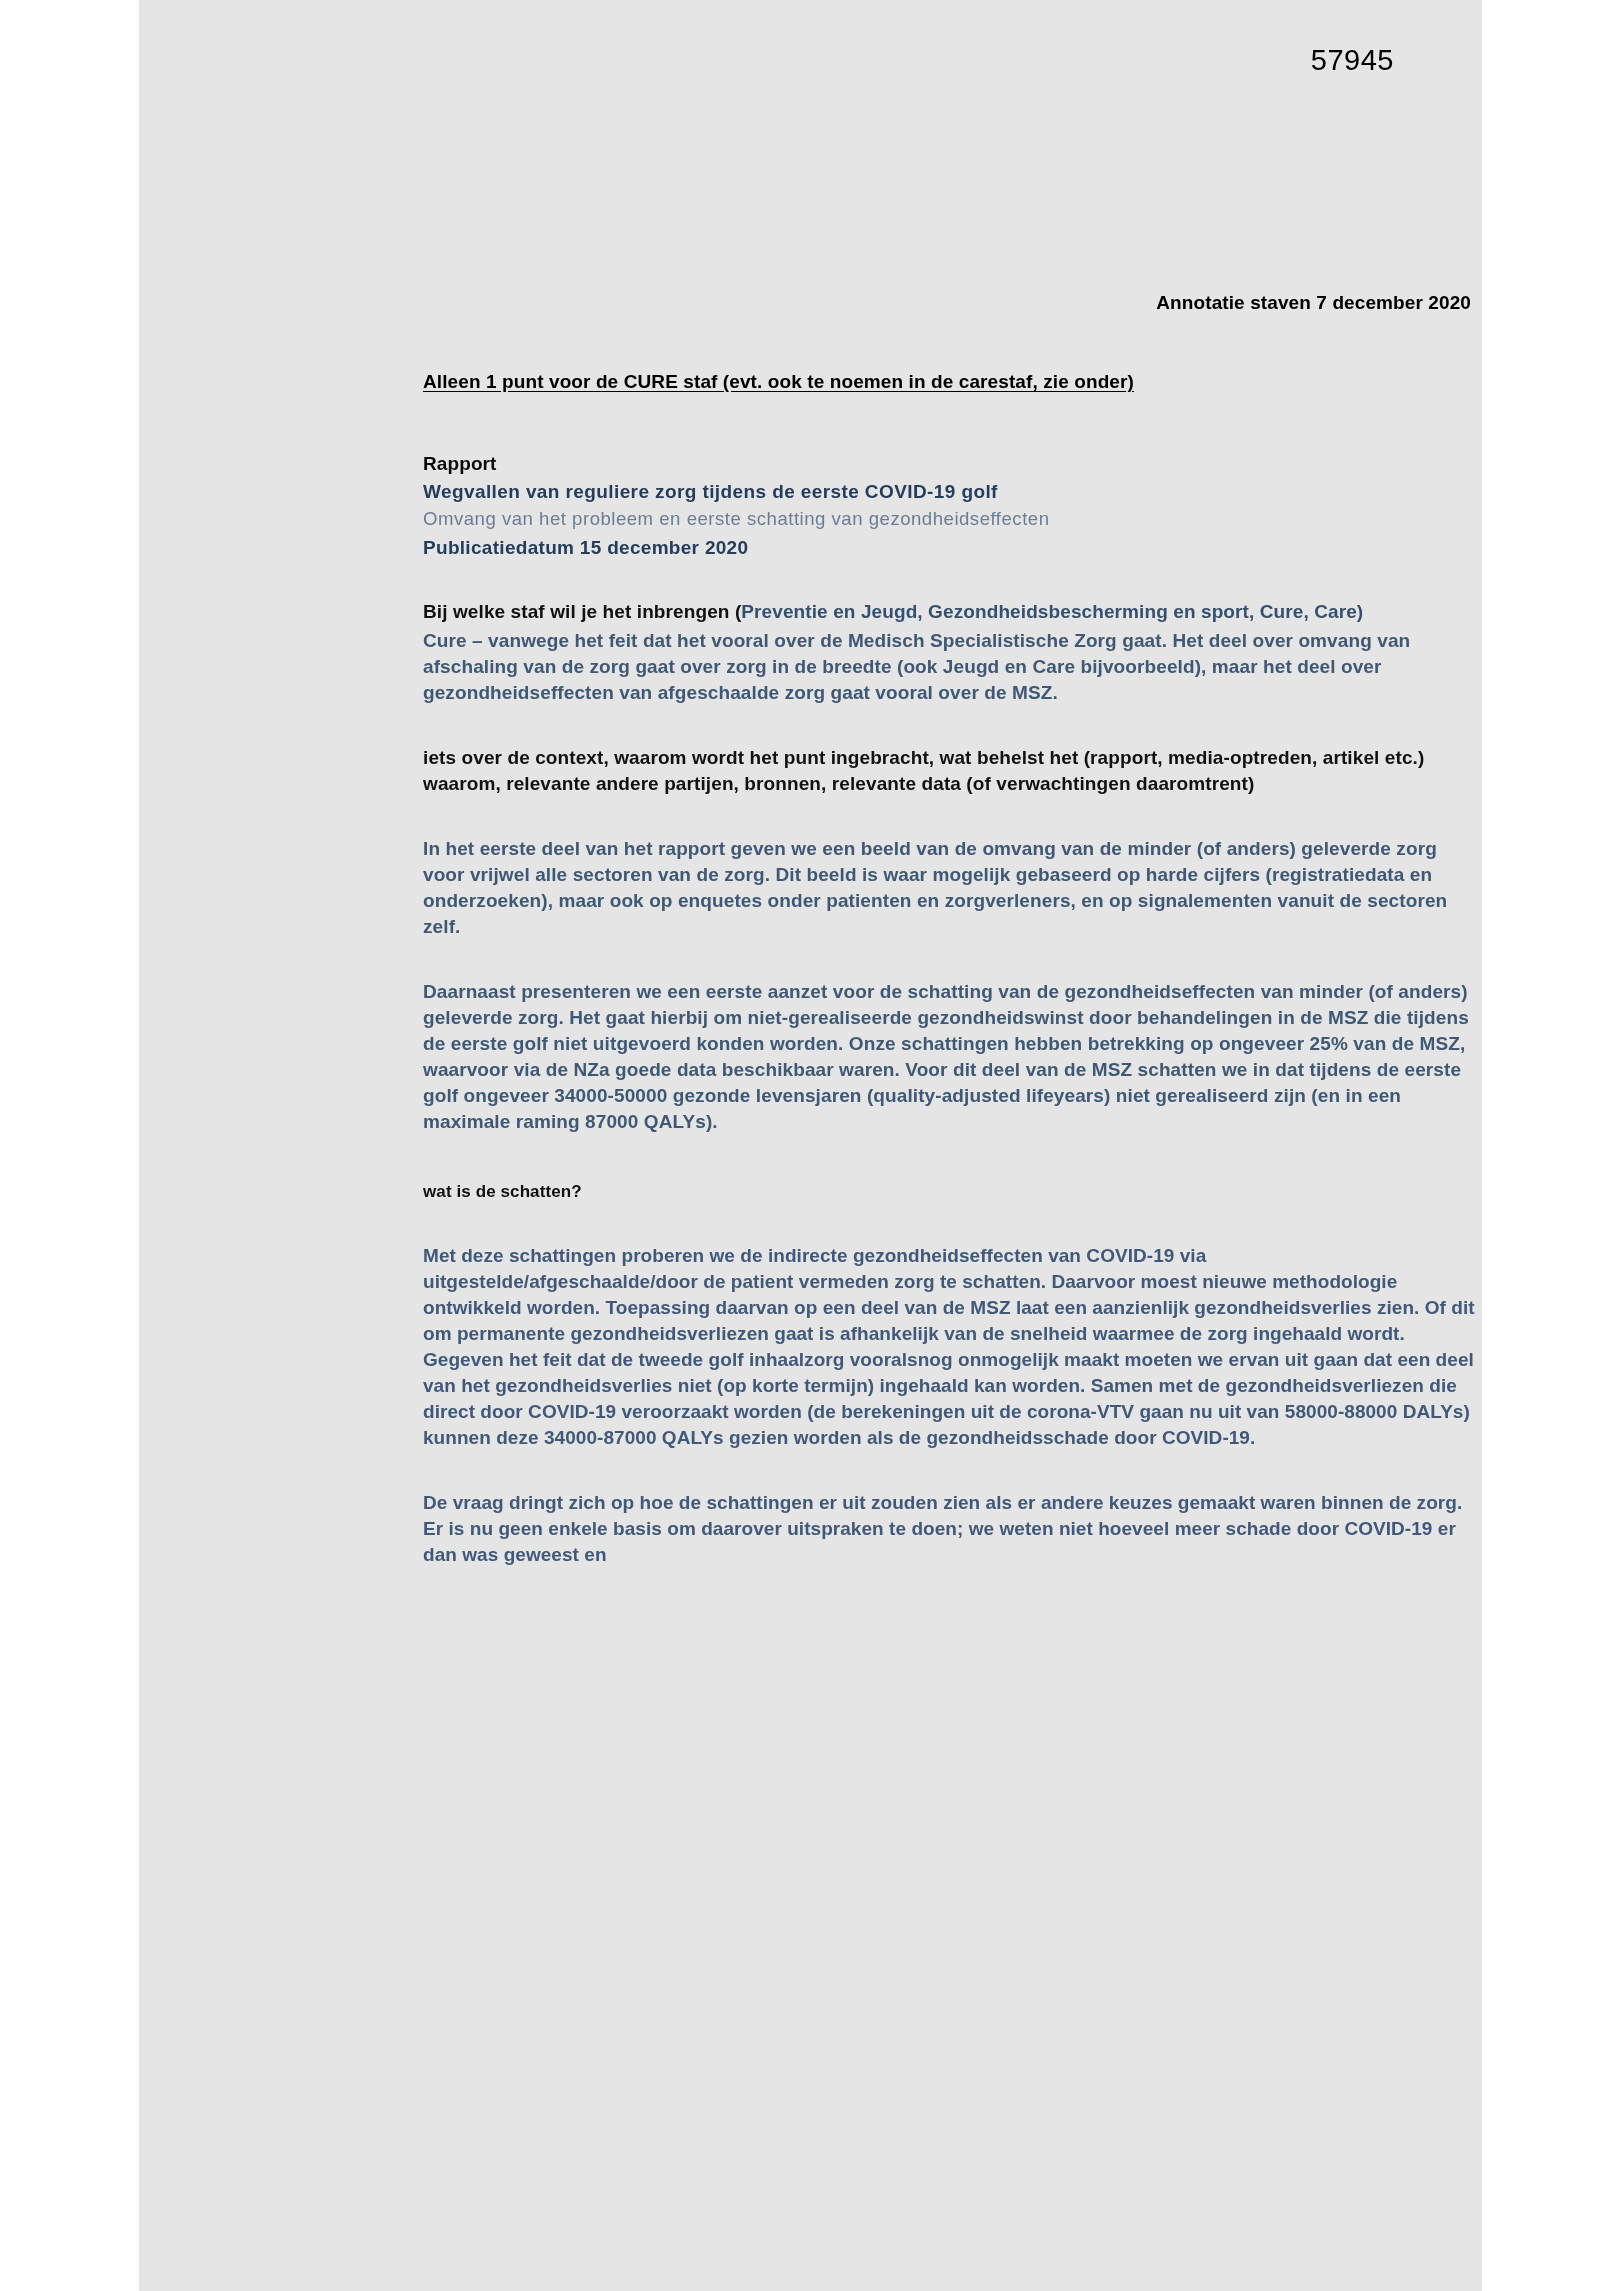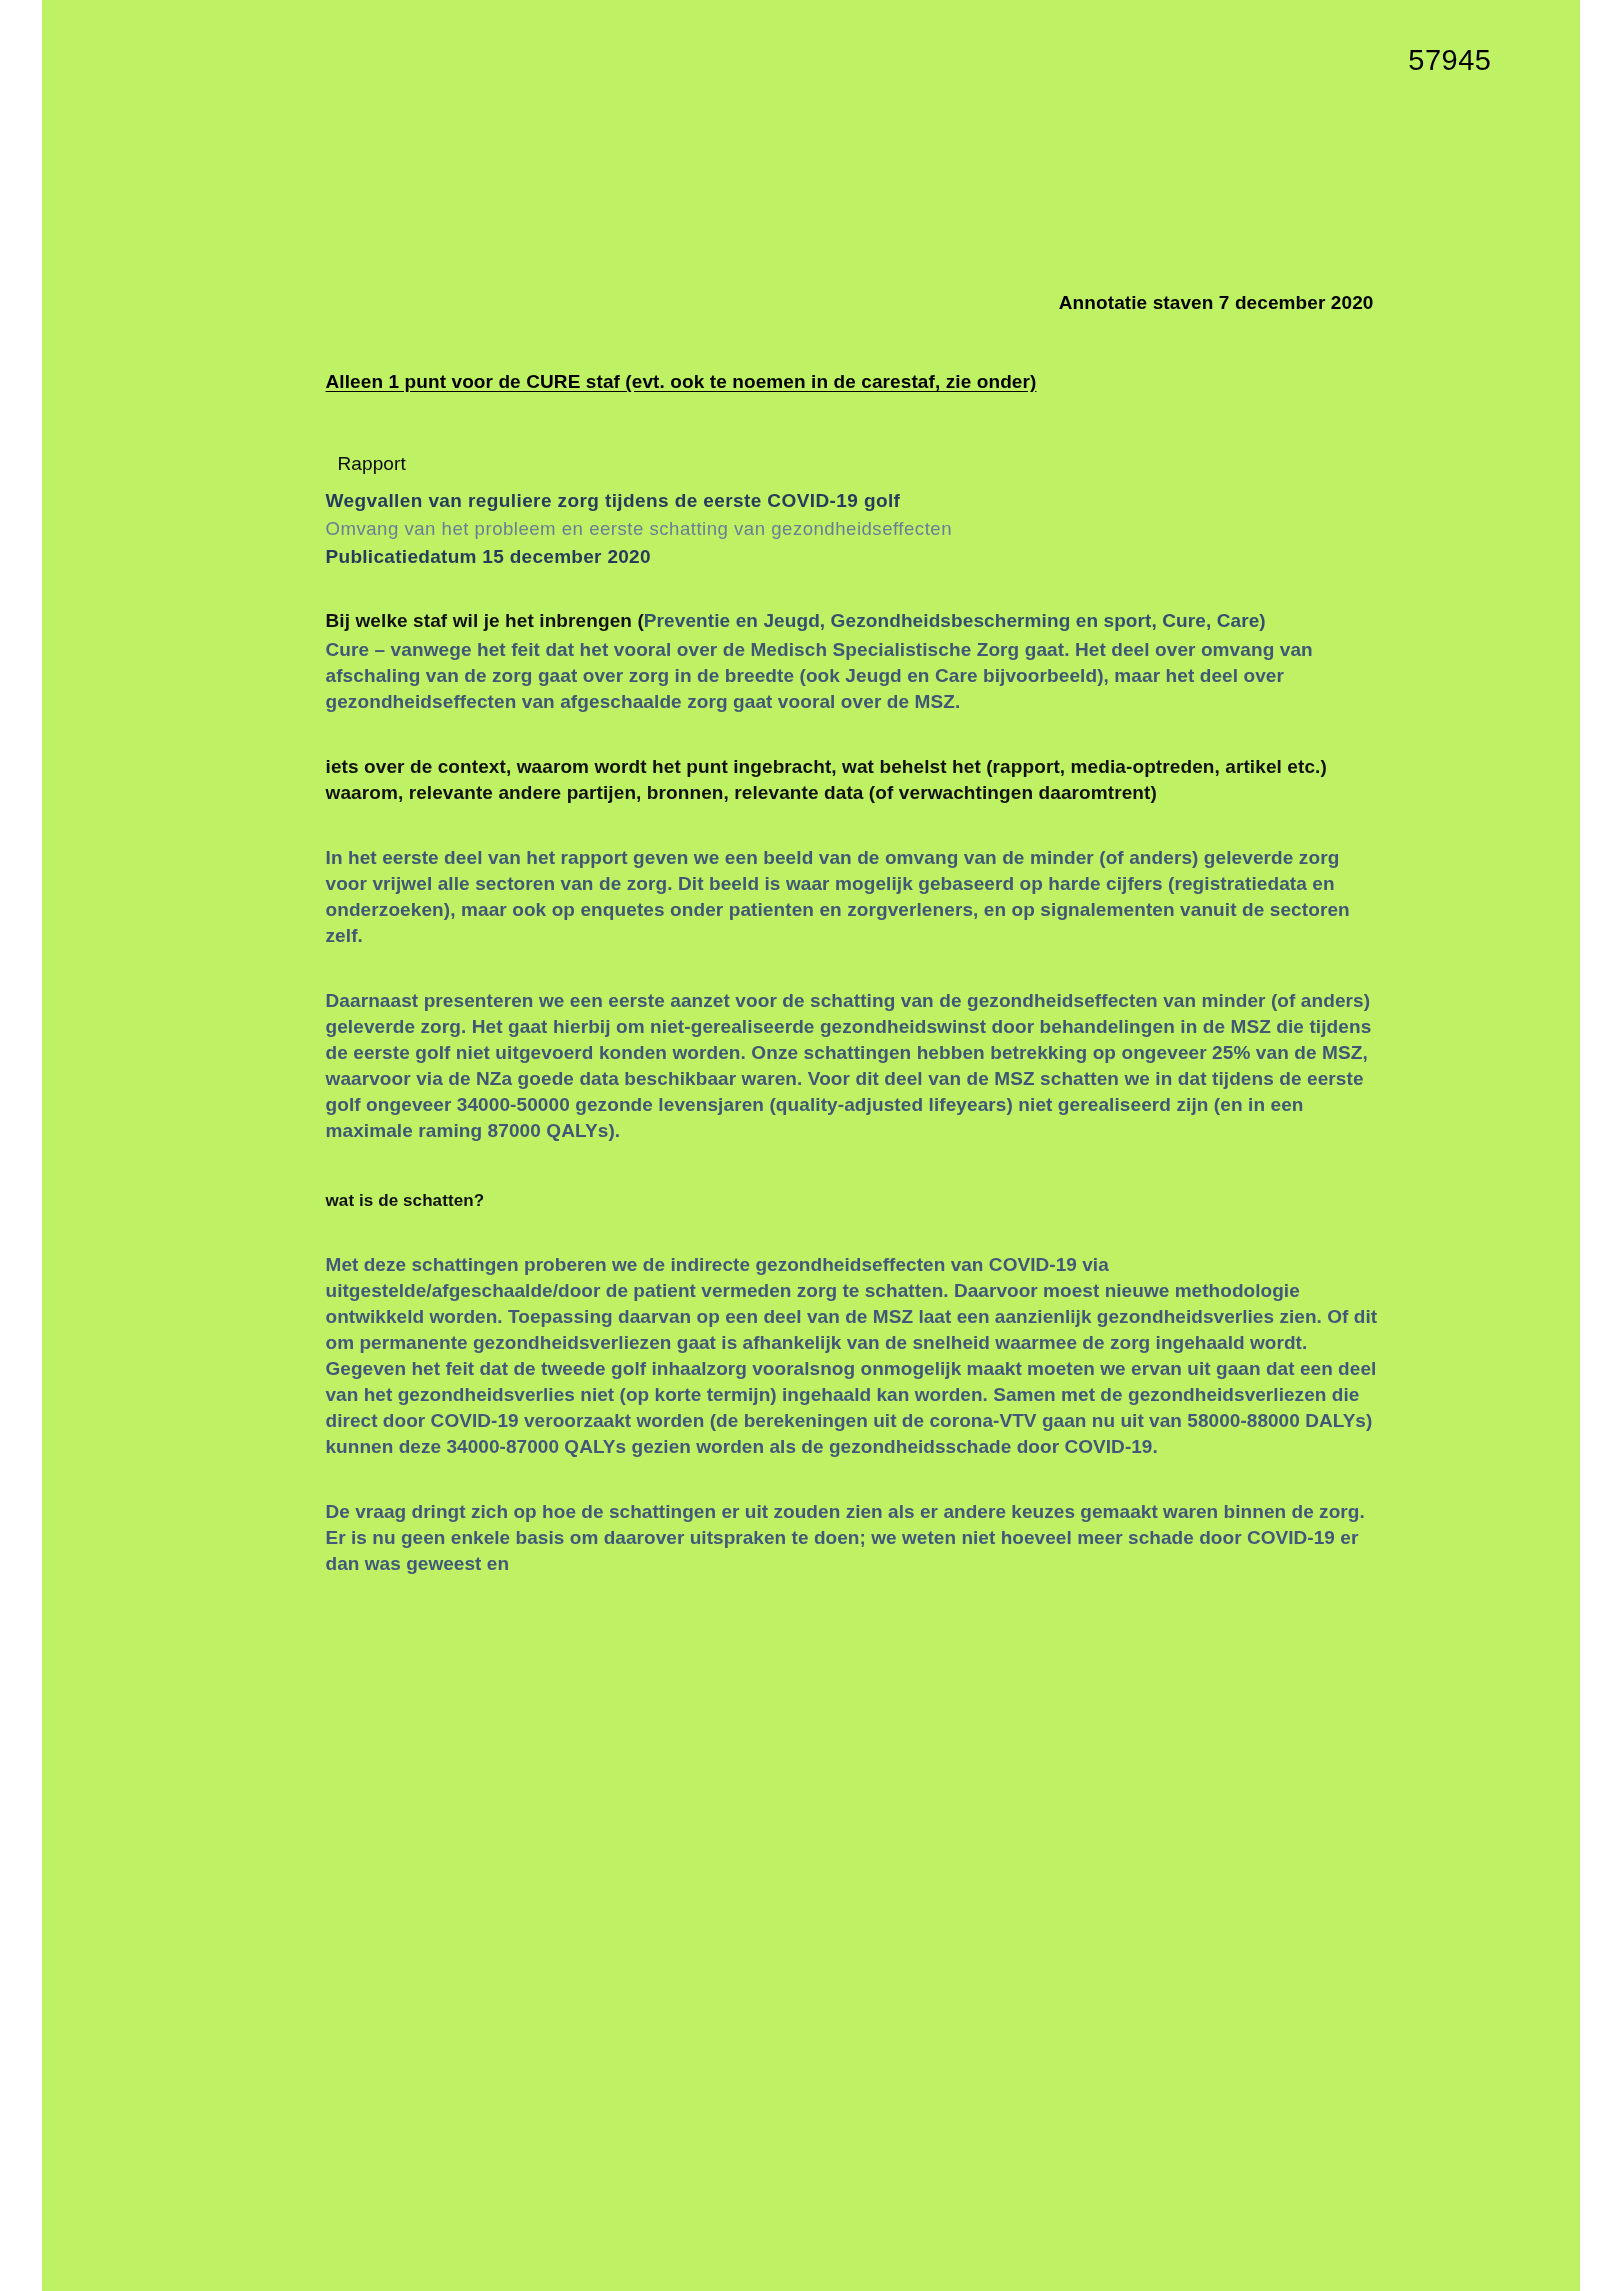--- a/index.html
+++ b/index.html
@@ -4,23 +4,23 @@
 <title>Annotatie staven</title>
 <style>
   html, body {
     margin: 0;
     padding: 0;
     background: #ffffff;
   }
 
   .page {
     position: relative;
-    width: 1538px;
+    width: 1343px;
     height: 2292px;
-    background: #bef264;
+    background: #e5e5e5;
     margin: 0 auto;
     overflow: hidden;
     font-family: "Liberation Sans", sans-serif;
     -webkit-font-smoothing: antialiased;
   }
 
   
   .page-number {
     position: absolute;
     top: 44px;
@@ -63,25 +63,25 @@
     text-underline-offset: 2.9px;
     display: inline-block;
     text-align: center;
   }
 
   
   .rapport-block { margin-top: 57px; }
 
   .rapport-label {
     font-size: 19px;
-    font-weight: normal;
+    font-weight: bold;
     color: #0b0b0b;
     line-height: 1.33;
     letter-spacing: 0.1px;
-    margin: 12px;
+    margin: 0;
   }
 
   .rapport-title {
     font-size: 19px;
     font-weight: bold;
     color: #243d5c;
     line-height: 1.33;
     letter-spacing: 0.4px;
     margin: 2.9px 0 0 0;
   }

